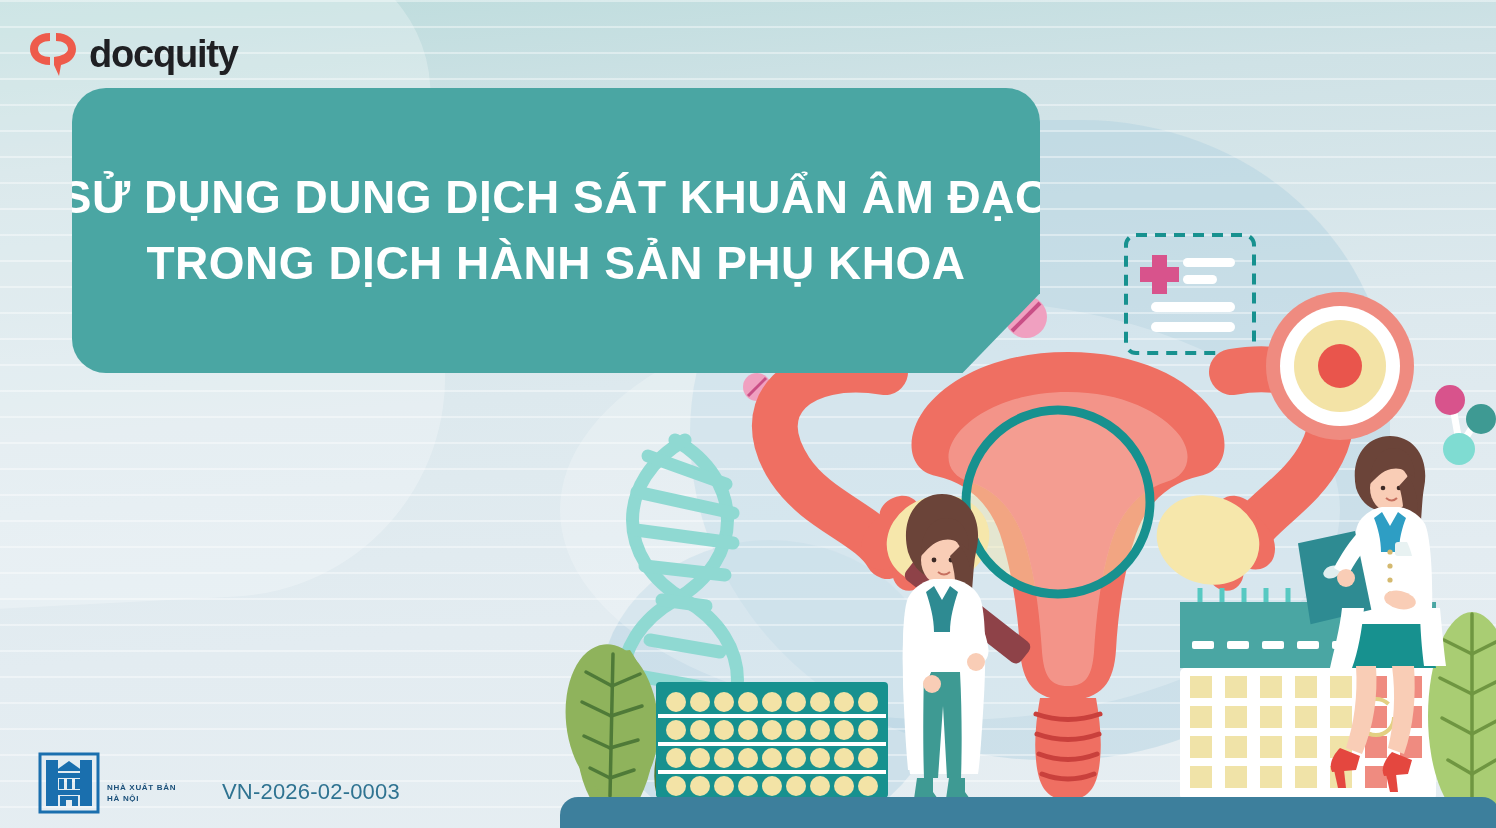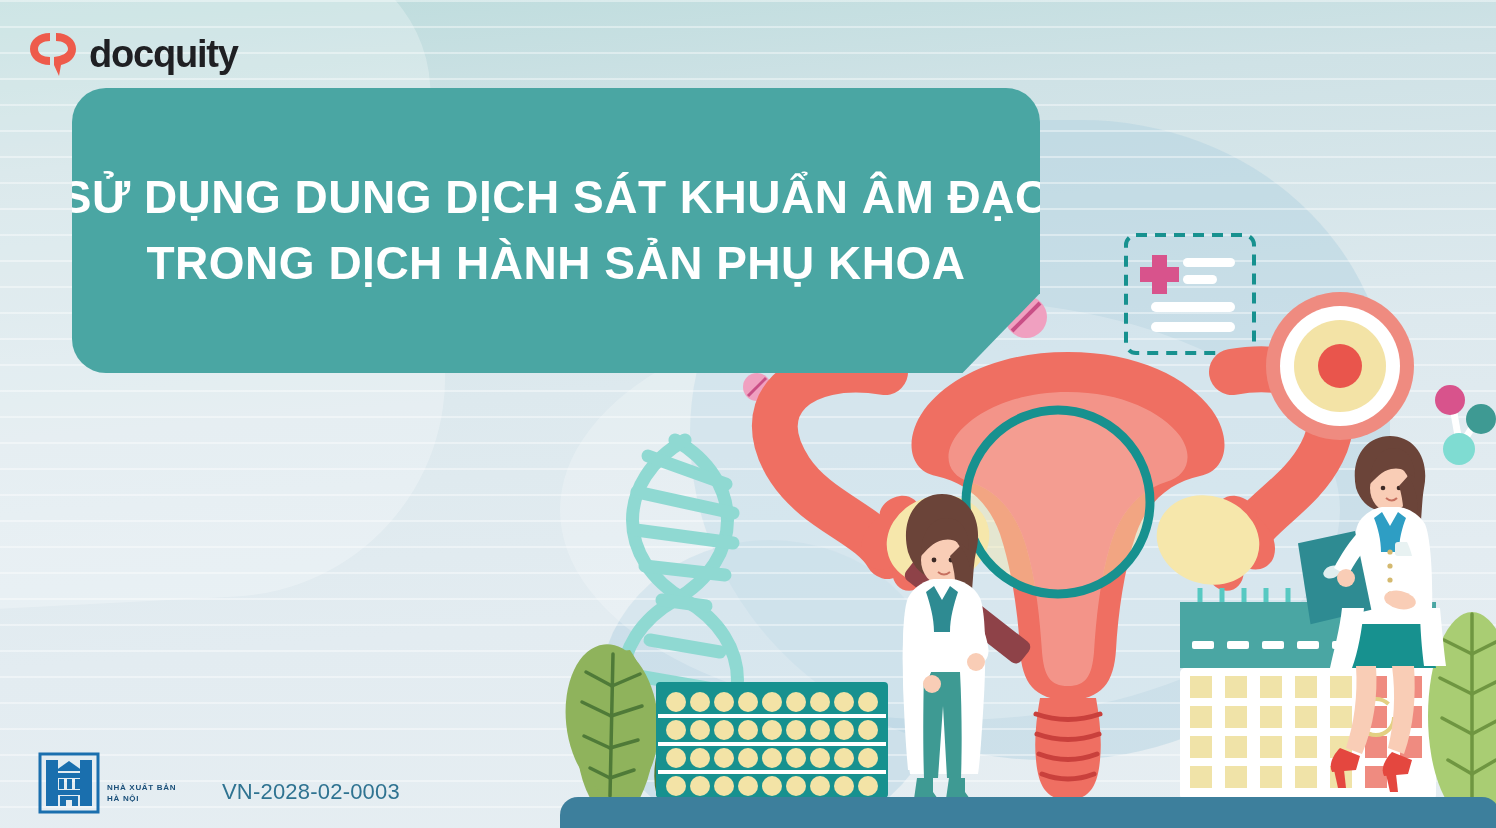--- a/index.html
+++ b/index.html
@@ -506,15 +506,15 @@
       <rect x="37" y="27" width="5" height="10" fill="#1a6fae"></rect>
       <rect x="19" y="38" width="24" height="5" fill="#1a6fae"></rect>
       <path d="M22 44 h18 v10 h-6 v-6 h-6 v6 h-6 z" fill="#1a6fae"></path>
     </svg>
     <div class="plogo-text">
       <div>NHÀ XUẤT BẢN</div>
       <div>HÀ NỘI</div>
     </div>
   </div>
 
-  <div id="doc-code">VN-2028-02-0003</div>
+  <div id="doc-code">VN-2026-02-0003</div>
 
 </div>
 
 </body></html>

